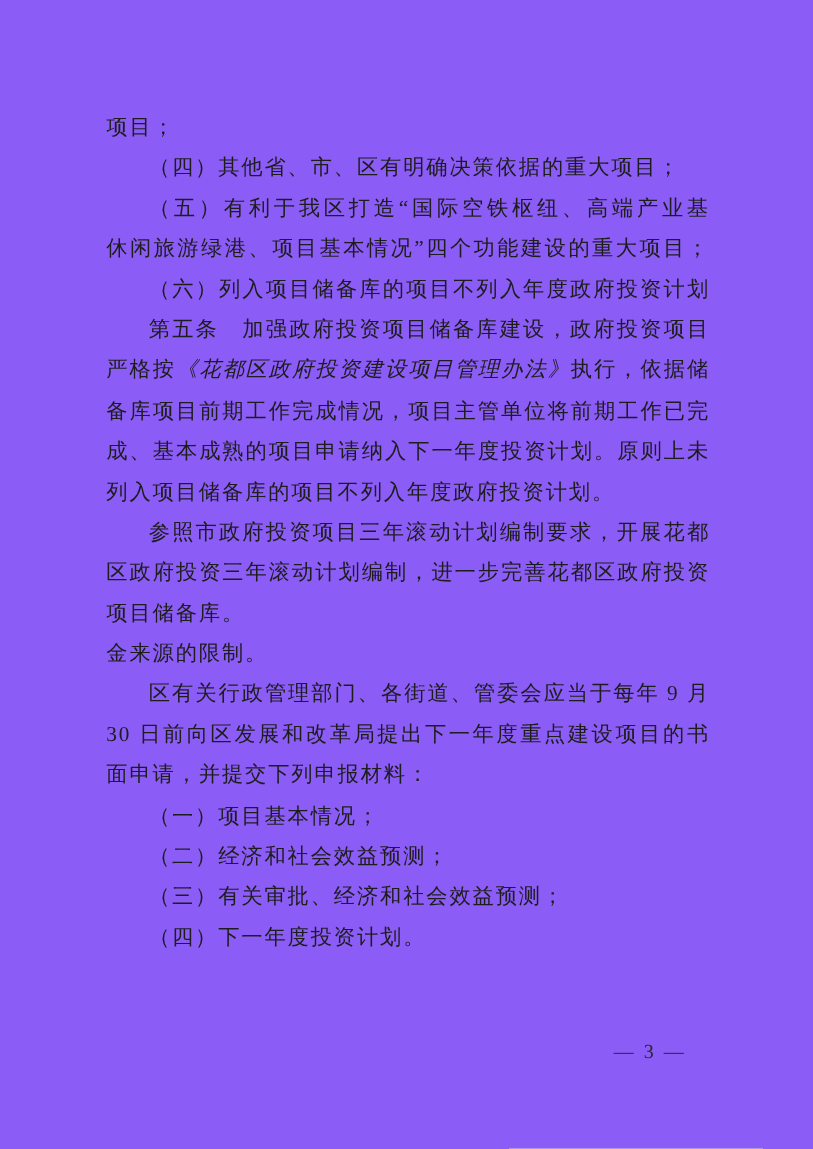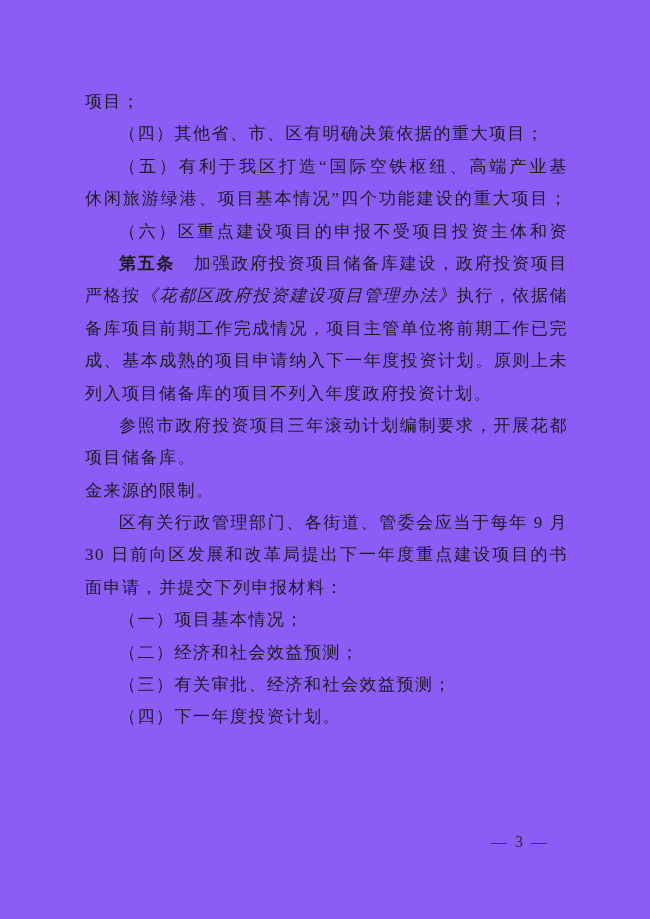--- a/index.html
+++ b/index.html
@@ -33,21 +33,21 @@
     white-space: pre-wrap;
   }
   .line.full {
     text-align: justify;
     text-align-last: justify;
   }
   .line.indent {
     text-indent: 2em;
   }
   .line .b {
-    font-weight: 700;
+    font-weight: 400;
     margin-top: 29px;
   }
   .line .i {
     font-style: italic;
     font-family: Liberation Serif, serif;
   }
   .footer {
     position: absolute;
     left: 85px;
     top: 833px;
@@ -60,27 +60,28 @@
 </style>
 </head>
 <body>
 
 <div class="page">
   <div class="doc-body" id="doc-body">
       <div class="line"><span>项目；</span></div>
       <div class="line indent"><span>（四）其他省、市、区有明确决策依据的重大项目；</span></div>
       <div class="line indent full"><span>（五）有利于我区打造“国际空铁枢纽、高端产业基地、</span></div>
       <div class="line full"><span>休闲旅游绿港、项目基本情况”四个功能建设的重大项目；</span></div>
-      <div class="line indent full"><span>（六）区重点建设项目的申报不受项目投资主体和资</span></div>
+      <div class="line indent full"><span>（六）列入项目储备库的项目不列入年度政府投资计划</span></div>
       <div class="line indent full"><span class="b">第五条</span><span>　加强政府投资项目储备库建设，政府投资项目</span></div>
       <div class="line full"><span>严格按</span><span class="i">《花都区政府投资建设项目管理办法》</span><span>执行，依据储</span></div>
       <div class="line full"><span>备库项目前期工作完成情况，项目主管单位将前期工作已完</span></div>
       <div class="line full"><span>成、基本成熟的项目申请纳入下一年度投资计划。原则上未</span></div>
       <div class="line"><span>列入项目储备库的项目不列入年度政府投资计划。</span></div>
       <div class="line indent full"><span>参照市政府投资项目三年滚动计划编制要求，开展花都</span></div>
+      <div class="line full"><span>区政府投资三年滚动计划编制，进一步完善花都区政府投资</span></div>
       <div class="line"><span>项目储备库。</span></div>
       <div class="line"><span>金来源的限制。</span></div>
       <div class="line indent full"><span>区有关行政管理部门、各街道、管委会应当于每年 9 月</span></div>
       <div class="line full"><span>30 日前向区发展和改革局提出下一年度重点建设项目的书</span></div>
       <div class="line"><span>面申请，并提交下列申报材料：</span></div>
       <div class="line indent"><span>（一）项目基本情况；</span></div>
       <div class="line indent"><span>（二）经济和社会效益预测；</span></div>
       <div class="line indent"><span>（三）有关审批、经济和社会效益预测；</span></div>
       <div class="line indent"><span>（四）下一年度投资计划。</span></div>
     </div>

